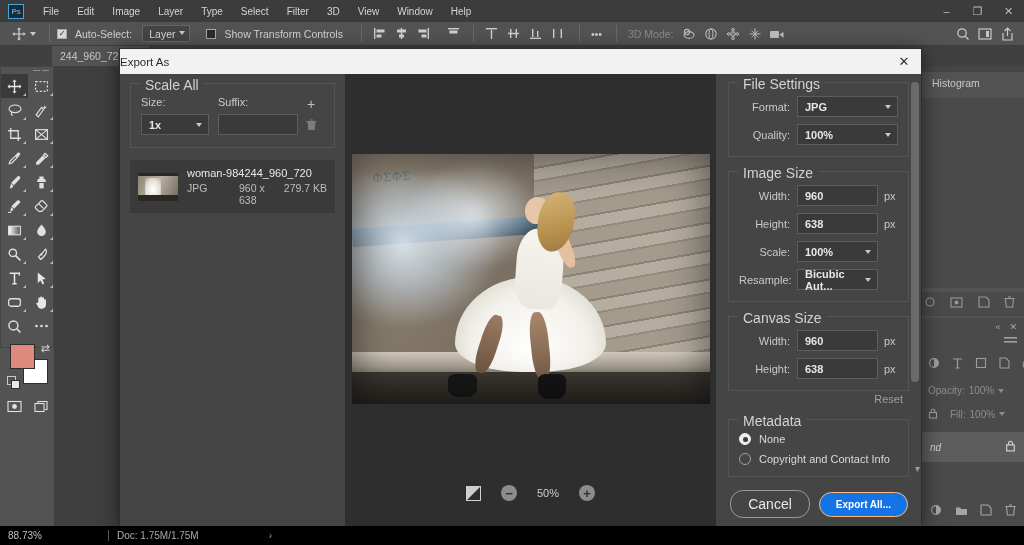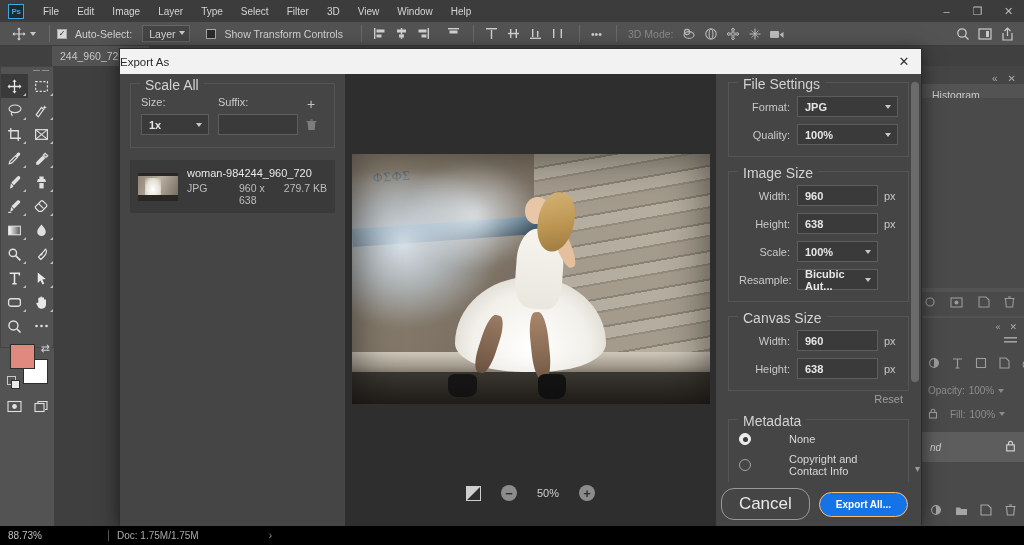--- a/index.html
+++ b/index.html
@@ -176,40 +176,40 @@
   
   .mcol-right { width: 205px; background: #454545; position: relative; padding: 8px 0 0 0; overflow: hidden; }
   .rgrp { border: 1px solid #555; margin: 0 12px 14px 12px; padding: 13px 10px 11px 10px; position: relative; }
   .rrow { display: flex; align-items: center; margin-bottom: 7px; }
   .rrow:last-child { margin-bottom: 0; }
   .rlbl { width: 58px; text-align: right; color: #c9c9c9; font-size: 11px; padding-right: 7px; }
   .rctl { flex: 1; }
   .runit { width: 20px; color: #c9c9c9; font-size: 11px; padding-left: 6px; }
   .reset-row { display: flex; justify-content: flex-end; margin: -6px 12px 12px 12px; }
   .reset-btn { color: #9e9e9e; font-size: 11px; padding: 2px 6px; }
-  .radio-row { display: flex; align-items: center; margin-bottom: 8px; gap: 30px; }
+  .radio-row { display: flex; align-items: center; margin-bottom: 8px; }
   .radio {
     width: 12px; height: 12px; border-radius: 50%; border: 1px solid #a0a0a0;
     margin-right: 8px; flex: none; display: flex; align-items: center; justify-content: center;
   }
   .radio.on { background: #ededed; border-color: #ededed; }
   .radio.on:after { content:''; width: 5px; height: 5px; border-radius: 50%; background: #3a3a3a; }
   .radio-lbl { color: #d8d8d8; font-size: 11px; }
   .scrollbar { position: absolute; right: 2px; top: 8px; width: 8px; bottom: 46px; }
   .sb-thumb { position: absolute; top: 0; width: 8px; height: 300px; background: #6b6b6b; border-radius: 4px; }
   .sb-chev { position: absolute; right: 1px; bottom: 52px; color: #9a9a9a; font-size: 10px; }
 
   .modal-footer {
     position: absolute; right: 0; bottom: 0; width: 205px; height: 44px;
     display: flex; align-items: center; justify-content: flex-end; gap: 9px; padding-right: 13px;
     background: #454545;
   }
   .btn-cancel {
     background: #454545; border: 1px solid #9a9a9a; border-radius: 13px;
-    color: #e8e8e8; font-size: 17px; padding: 5px 17px;
+    color: #e8e8e8; font-size: 14px; padding: 5px 17px;
   }
   .btn-export {
     background: #1473e6; border: 1px solid #fdba74; border-radius: 13px;
     color: #fff; font-size: 10px; font-weight: bold; padding: 6px 16px;
   }
   .colorspace-cut { position: relative; height: 26px; }
   .cs-dash { width: 16px; height: 3px; background: #d0d0d0; margin-top: 6px; }
   .bg-wall2 { position:absolute; left:0; top:0; width:52%; height:100%;
     background: linear-gradient(120deg,#938778 0%, #857a6b 40%, #6f6559 100%); }
   .bg-stairs { position:absolute; right:0; top:0; width:49%; height:100%;
@@ -568,21 +568,21 @@
       </div>
     </div>
   </div>
 
   <div class="dock" style="left:914px; top:66px; width:110px; height:24px; background:#454545;">
     <div style="display:flex; align-items:center; justify-content:flex-end; height:24px; gap:10px; padding-right:8px; color:#a9a9a9; font-size:10px;">
       <span>«</span>
       <span>✕</span>
     </div>
   </div>
-  <div class="dock" style="left:922px; top:72px; width:102px; height:22px;margin-top:12px;">
+  <div class="dock" style="left:922px; top:72px; width:102px; height:22px;">
     <div class="panel-tab">
       <span>Histogram</span>
     </div>
   </div>
   <div class="dock" style="left:922px; top:98px; width:102px; height:190px; background:#4a4a4a;"></div>
 
   <div class="dock" style="left:915px; top:292px; width:109px; height:24px; background:#4a4a4a;">
     <div class="icorow" style="justify-content:space-around;">
       <span>
         <svg width="12" height="12" viewBox="0 0 12 12">

